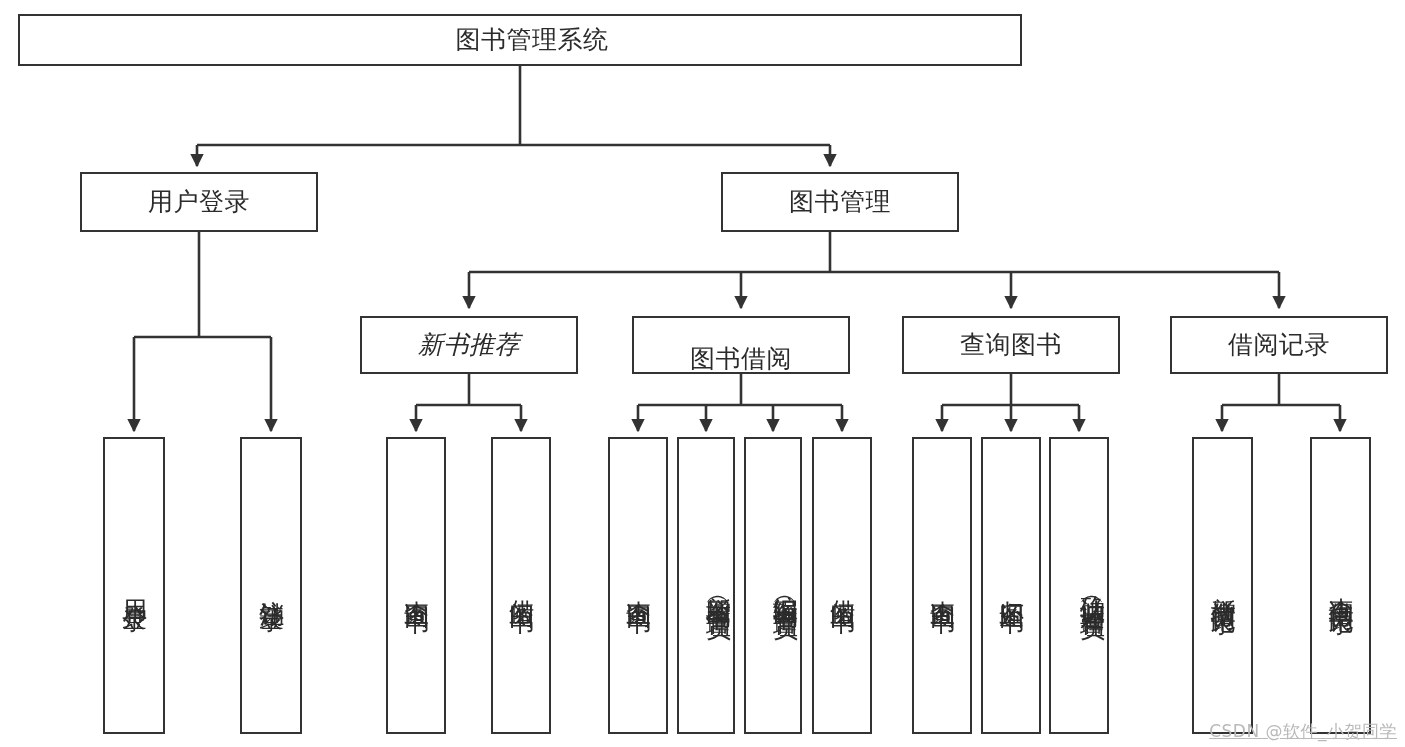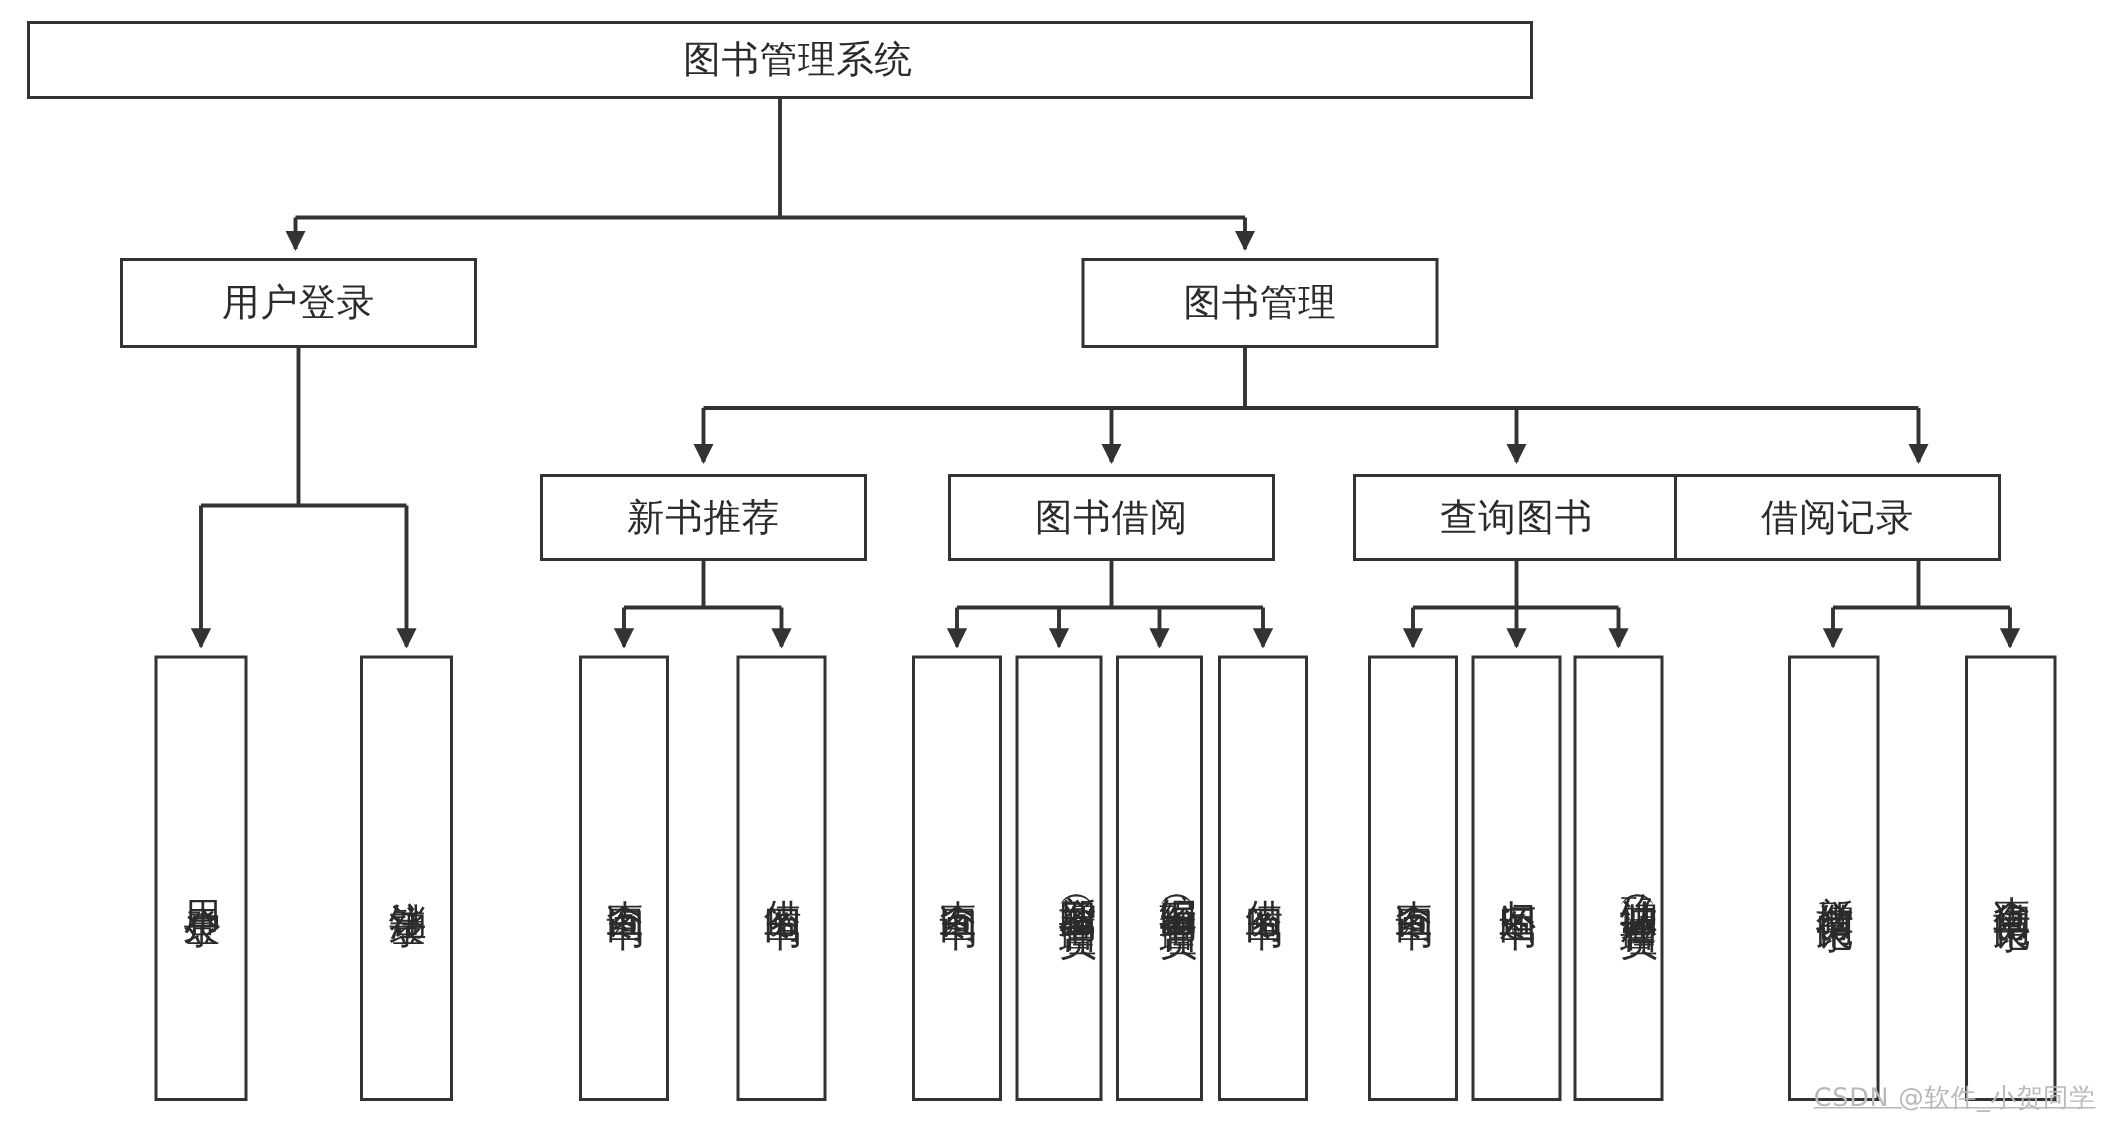--- a/index.html
+++ b/index.html
@@ -133,30 +133,30 @@
     <span>图书管理系统</span>
   </div>
 
   <div class="node node-h" style="left:80px; top:172px; width:238px; height:60px;">
     <span>用户登录</span>
   </div>
   <div class="node node-h" style="left:711px; top:172px; width:238px; height:60px;margin-left:10px;">
     <span>图书管理</span>
   </div>
 
-  <div class="node node-h" style="left:360px; top:316px; width:218px; height:58px;">
+  <div class="node node-h" style="left:360px; top:316px; width:218px; height:58px;font-style:italic;">
     <span>新书推荐</span>
   </div>
-  <div class="node node-h" style="left:632px; top:316px; width:218px; height:58px;">
+  <div class="node node-h" style="left:632px; top:316px; width:218px; height:58px;align-items:flex-end;">
     <span>图书借阅</span>
   </div>
   <div class="node node-h" style="left:902px; top:316px; width:218px; height:58px;">
     <span>查询图书</span>
   </div>
-  <div class="node node-h" style="left:1116px; top:316px; width:218px; height:58px;">
+  <div class="node node-h" style="left:1170px; top:316px; width:218px; height:58px;">
     <span>借阅记录</span>
   </div>
 
   <div class="node node-v vcenter" style="left:103px; top:437px; width:62px; height:297px;">
     <span>用户登录</span>
   </div>
   <div class="node node-v vcenter" style="left:240px; top:437px; width:62px; height:297px;">
     <span>注销登录</span>
   </div>
 

